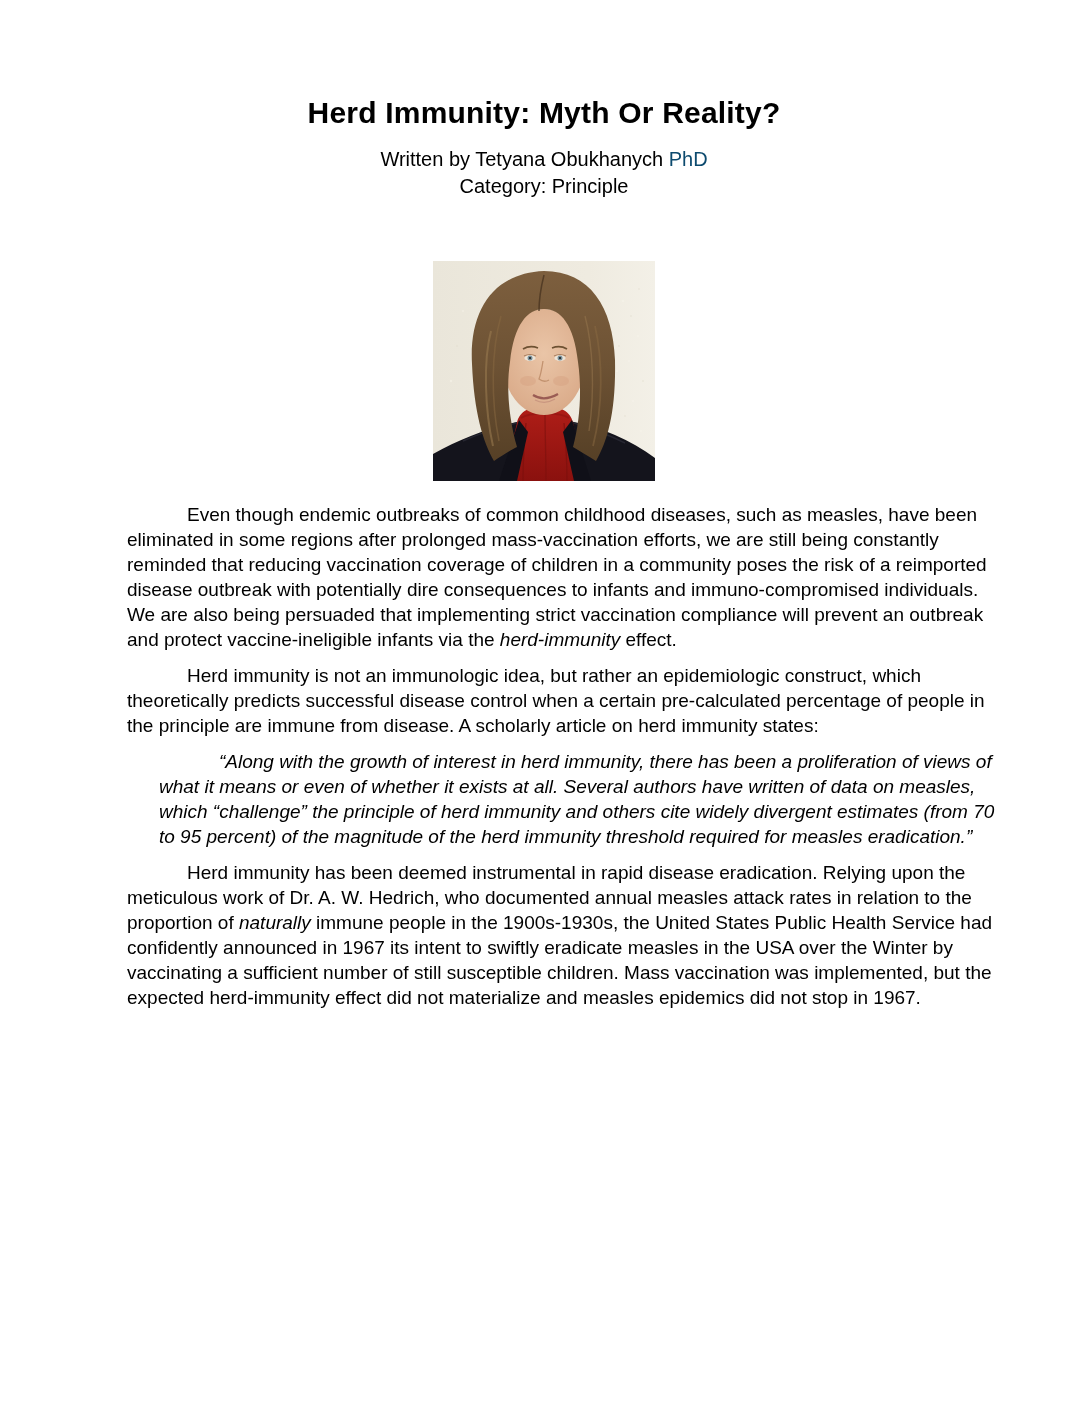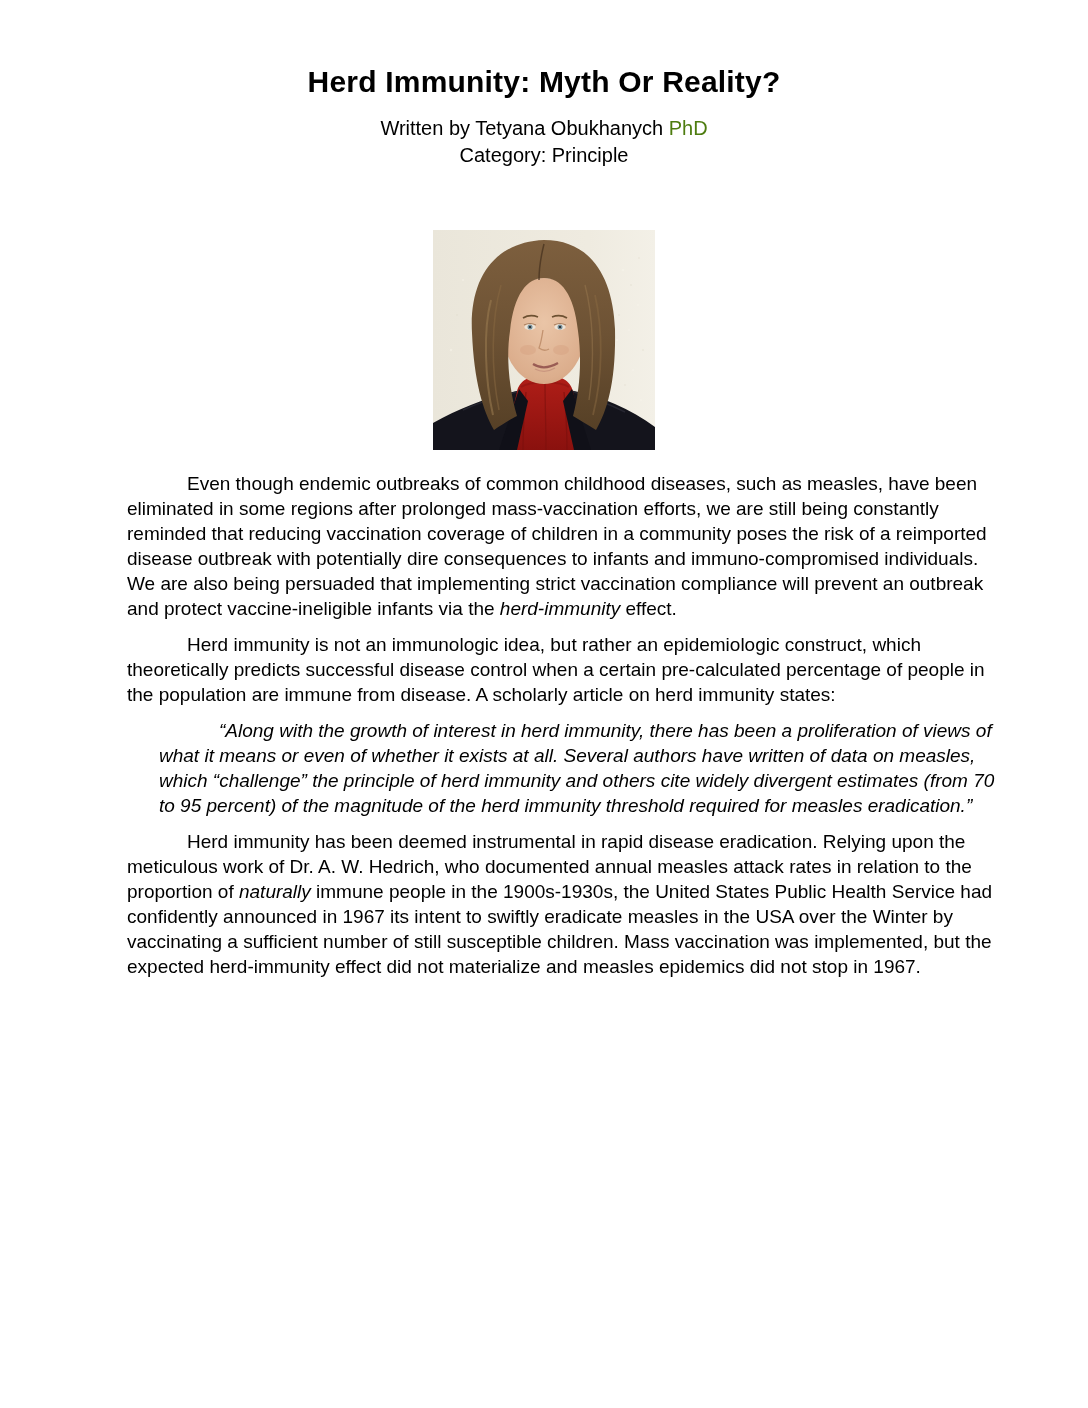--- a/index.html
+++ b/index.html
@@ -11,36 +11,36 @@
     position: relative;
     width: 1088px;
     height: 1408px;
     background: #ffffff;
     font-family: "Liberation Sans", sans-serif;
     color: #000000;
     overflow: hidden;
     box-sizing: border-box;
   }
   .title {
-    margin: 13px;
-    padding-top: 51px;
+    margin: 0;
+    padding-top: 95px;
     text-align: center;
     font-size: 30px;
     line-height: 36px;
     font-weight: bold;
     letter-spacing: 0.2px;
   }
   .byline {
     margin-top: 15px;
     text-align: center;
     font-size: 20px;
     line-height: 27px;
   }
   .byline .credential {
-    color: #4d7c0f;
+    color: #0c4a6e;
   }
   .photo-wrap {
     width: 222px;
     height: 220px;
     margin: 61px auto 0 auto;
   }
   .photo-wrap svg {
     display: block;
     width: 222px;
     height: 220px;
@@ -164,20 +164,20 @@
       <path d="M100,134 Q111,141 125,133" stroke="#9a5c54" stroke-width="2.2" fill="none"></path>
       <path d="M102,139 Q112,144 122,138" stroke="#c08a77" stroke-width="1.2" fill="none" opacity="0.7"></path>
     </svg>
   </div>
 
   <div class="content">
     <p><span>Even though endemic outbreaks of common childhood diseases, such as measles, have been eliminated in some regions after prolonged mass-vaccination efforts, we are still being constantly reminded that reducing vaccination coverage of children in a community poses the risk of a reimported disease outbreak with potentially dire consequences to infants and immuno-compromised individuals. We are also being persuaded that implementing strict vaccination compliance will prevent an outbreak and protect vaccine-ineligible infants via the </span><em>herd-immunity</em><span> effect.</span></p>
 
 
 
-    <p>Herd immunity is not an immunologic idea, but rather an epidemiologic construct, which theoretically predicts successful disease control when a certain pre-calculated percentage of people in the population are immune from disease. A scholarly article on herd immunity states:</p>
+    <p>Herd immunity is not an immunologic idea, but rather an epidemiologic construct, which theoretically predicts successful disease control when a certain pre-calculated percentage of people in the principle are immune from disease. A scholarly article on herd immunity states:</p>
 
     <p class="quote">“Along with the growth of interest in herd immunity, there has been a proliferation of views of what it means or even of whether it exists at all. Several authors have written of data on measles, which “challenge” the principle of herd immunity and others cite widely divergent estimates (from 70 to 95 percent) of the magnitude of the herd immunity threshold required for measles eradication.”</p>
 
     <p><span>Herd immunity has been deemed instrumental in rapid disease eradication. Relying upon the meticulous work of Dr. A. W. Hedrich, who documented annual measles attack rates in relation to the proportion of </span><em>naturally</em><span> immune people in the 1900s-1930s, the United States Public Health Service had confidently announced in 1967 its intent to swiftly eradicate measles in the USA over the Winter by vaccinating a sufficient number of still susceptible children. Mass vaccination was implemented, but the expected herd-immunity effect did not materialize and measles epidemics did not stop in 1967.</span></p>
   </div>
 
 </div>
 
 </body></html>

